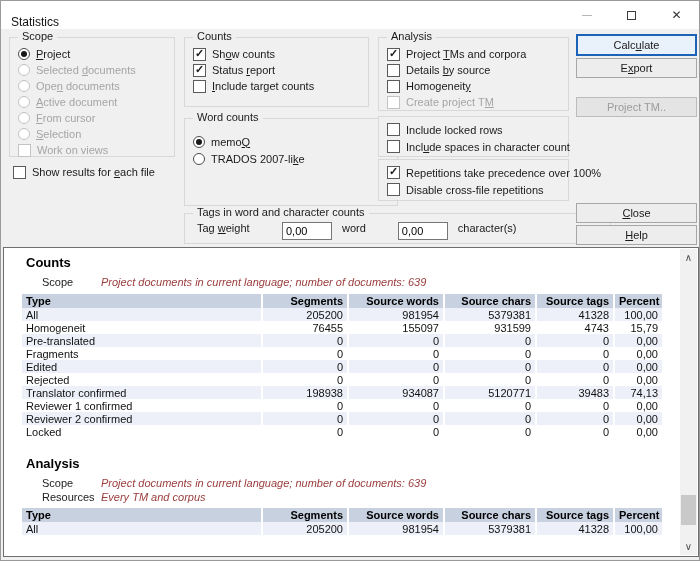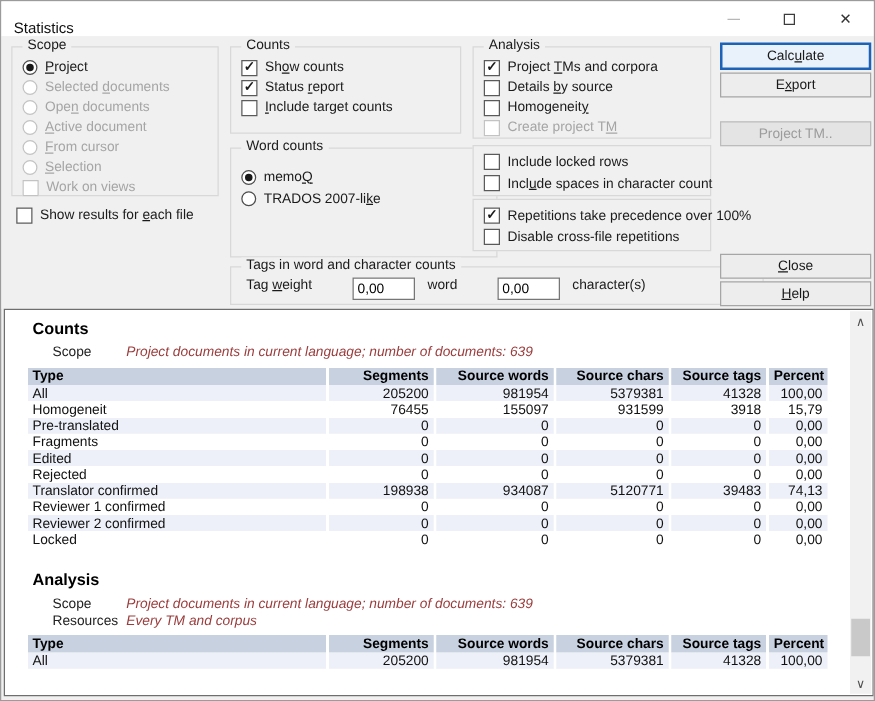--- a/index.html
+++ b/index.html
@@ -265,21 +265,21 @@
               <td>981954</td>
               <td>5379381</td>
               <td>41328</td>
               <td>100,00</td>
             </tr>
             <tr>
               <td>Homogeneit</td>
               <td>76455</td>
               <td>155097</td>
               <td>931599</td>
-              <td>3918</td>
+              <td>4743</td>
               <td>15,79</td>
             </tr>
             <tr class="alt">
               <td>Pre-translated</td>
               <td>0</td>
               <td>0</td>
               <td>0</td>
               <td>0</td>
               <td>0,00</td>
             </tr>

